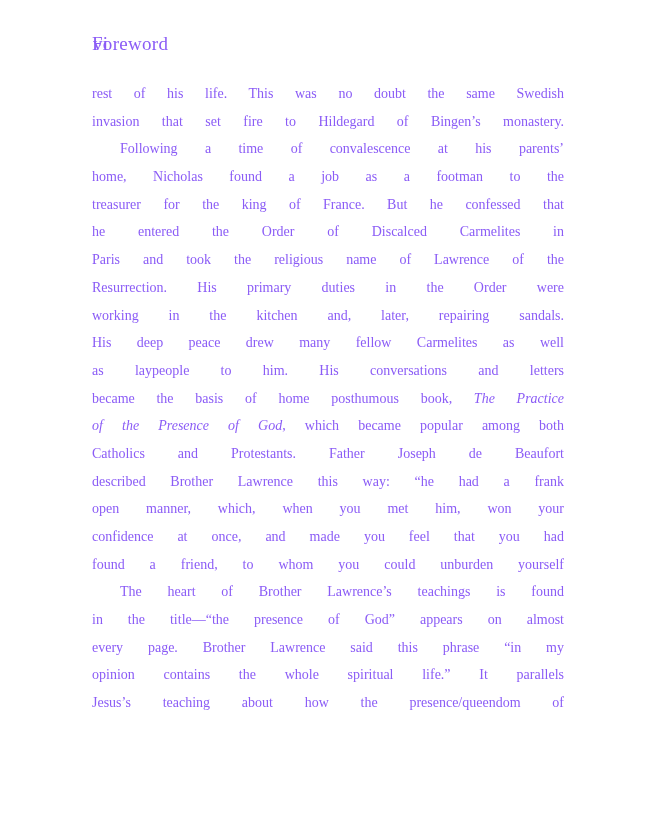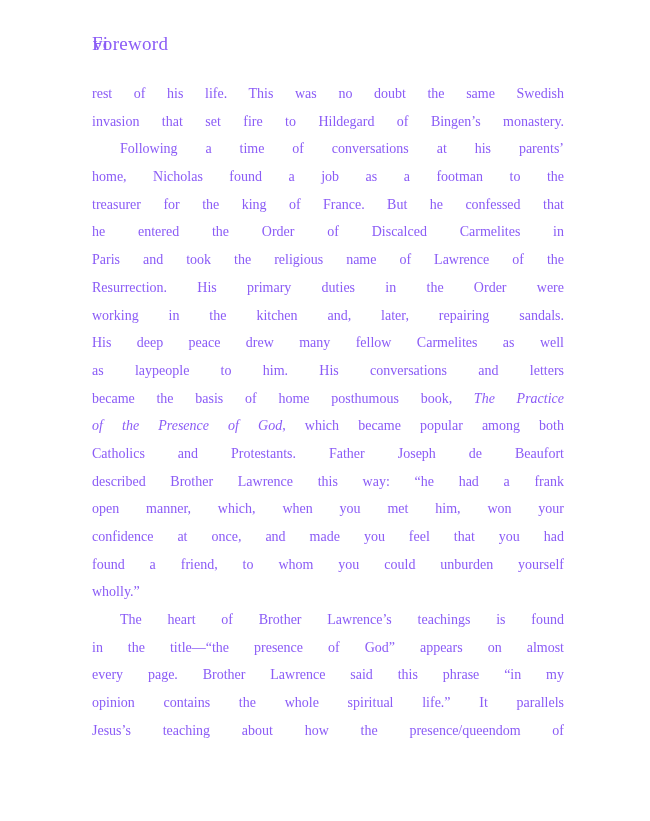--- a/index.html
+++ b/index.html
@@ -69,36 +69,35 @@
 <body>
 
 <div class="page">
   <div class="running-header">
     <span class="folio">vi</span>
     <span class="running-title">Foreword</span>
   </div>
   <div class="body-text">
       <div class="line"><span>rest of his life. This was no doubt the same Swedish</span></div>
       <div class="line"><span>invasion that set fire to Hildegard of Bingen’s monastery.</span></div>
-      <div class="line indent"><span>Following a time of conversations at his parents’</span></div>
+      <div class="line indent"><span>Following a time of convalescence at his parents’</span></div>
       <div class="line"><span>home, Nicholas found a job as a footman to the</span></div>
       <div class="line"><span>treasurer for the king of France. But he confessed that</span></div>
       <div class="line"><span>he entered the Order of Discalced Carmelites in</span></div>
       <div class="line"><span>Paris and took the religious name of Lawrence of the</span></div>
       <div class="line"><span>Resurrection. His primary duties in the Order were</span></div>
       <div class="line"><span>working in the kitchen and, later, repairing sandals.</span></div>
       <div class="line"><span>His deep peace drew many fellow Carmelites as well</span></div>
       <div class="line"><span>as laypeople to him. His conversations and letters</span></div>
       <div class="line"><span>became the basis of home posthumous book, </span><i>The Practice</i></div>
       <div class="line"><i>of the Presence of God</i><span>, which became popular among both</span></div>
       <div class="line"><span>Catholics and Protestants. Father Joseph de Beaufort</span></div>
       <div class="line"><span>described Brother Lawrence this way: “he had a frank</span></div>
       <div class="line"><span>open manner, which, when you met him, won your</span></div>
       <div class="line"><span>confidence at once, and made you feel that you had</span></div>
       <div class="line"><span>found a friend, to whom you could unburden yourself</span></div>
-      <div class="line rag"><span>wholly.”</span></div>
       <div class="line indent"><span>The heart of Brother Lawrence’s teachings is found</span></div>
       <div class="line"><span>in the title—“the presence of God” appears on almost</span></div>
       <div class="line"><span>every page. Brother Lawrence said this phrase “in my</span></div>
       <div class="line"><span>opinion contains the whole spiritual life.” It parallels</span></div>
       <div class="line"><span>Jesus’s teaching about how the presence/queendom of</span></div>
     </div>
 </div>
 
 </body></html>

